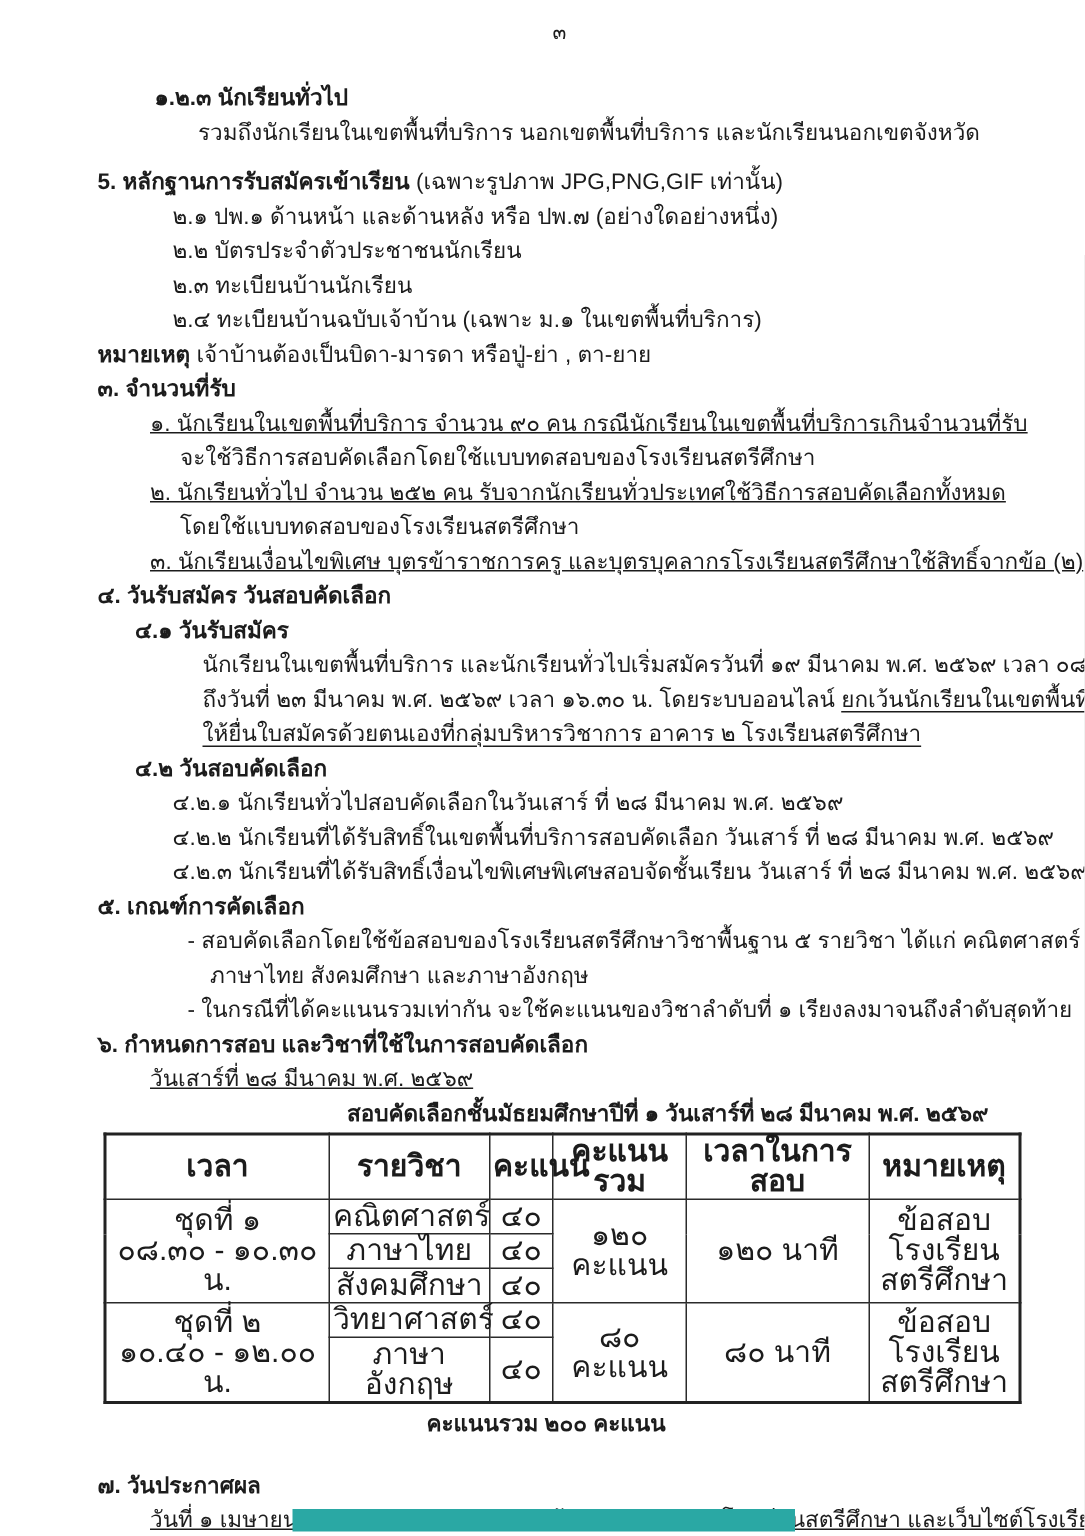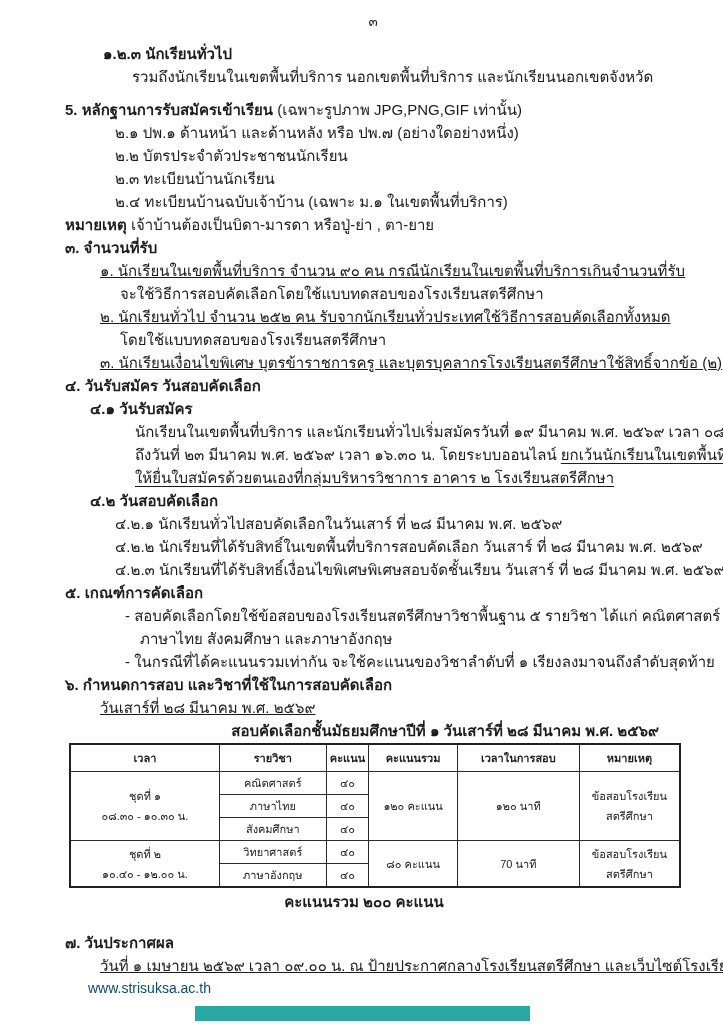--- a/index.html
+++ b/index.html
@@ -11,37 +11,37 @@
     font-family:"Liberation Sans","DejaVu Sans",sans-serif;
     color:#1c1c1c;
     font-size:15px;
     overflow:hidden;
   }
   .content { padding:12px 42px 0 65px; }
   .line { line-height:23px; white-space:nowrap; }
   .pagenum { text-align:center; line-height:20px; font-size:13.5px; }
   .bold { font-weight:bold; }
   .ul { text-decoration:underline; text-underline-offset:2.5px; }
-  .mt22 { margin-top:10px; }
+  .mt22 { margin-top:22px; }
   .mt10 { margin-top:10px; }
   .i23 { padding-left:23px; }
   .i25 { padding-left:25px; }
   .i35 { padding-left:35px;text-decoration:underline; }
   .i38 { padding-left:38px; }
   .i50 { padding-left:50px; }
   .i55 { padding-left:55px; }
   .i60 { padding-left:60px; }
   .i67 { padding-left:67px; }
   .i70 { padding-left:70px; }
   .i75 { padding-left:75px; }
   .tbl-title { width:590px; margin-left:4px; text-align:right; font-weight:bold; line-height:23px; }
   table.exam {
     width:612px; margin-left:4px; margin-top:1px;
     border-collapse:collapse; table-layout:fixed;
-    font-size:11px;
+    font-size:20px;
   }
   table.exam th, table.exam td {
     border:1.5px solid #2b2b2b;
     text-align:center; vertical-align:middle;
     padding:1px 2px; line-height:20px;
   }
   table.exam { border:2px solid #222; }
   table.exam th { font-weight:bold; height:24px; }
   table.exam td { height:19px; }
   .col-time { width:24.5%; } .col-subj { width:17.5%; } .col-score { width:7%; }
@@ -153,21 +153,21 @@
           <td>๔๐</td>
         </tr>
         <tr>
           <td rowspan="2">
             <div>ชุดที่ ๒</div>
             <div>๑๐.๔๐ - ๑๒.๐๐ น.</div>
           </td>
           <td>วิทยาศาสตร์</td>
           <td>๔๐</td>
           <td rowspan="2">๘๐ คะแนน</td>
-          <td rowspan="2">70 นาที</td>
+          <td rowspan="2">๘๐ นาที</td>
           <td rowspan="2">
             <div>ข้อสอบโรงเรียน</div>
             <div>สตรีศึกษา</div>
           </td>
         </tr>
         <tr>
           <td>ภาษาอังกฤษ</td>
           <td>๔๐</td>
         </tr>
       </tbody>

